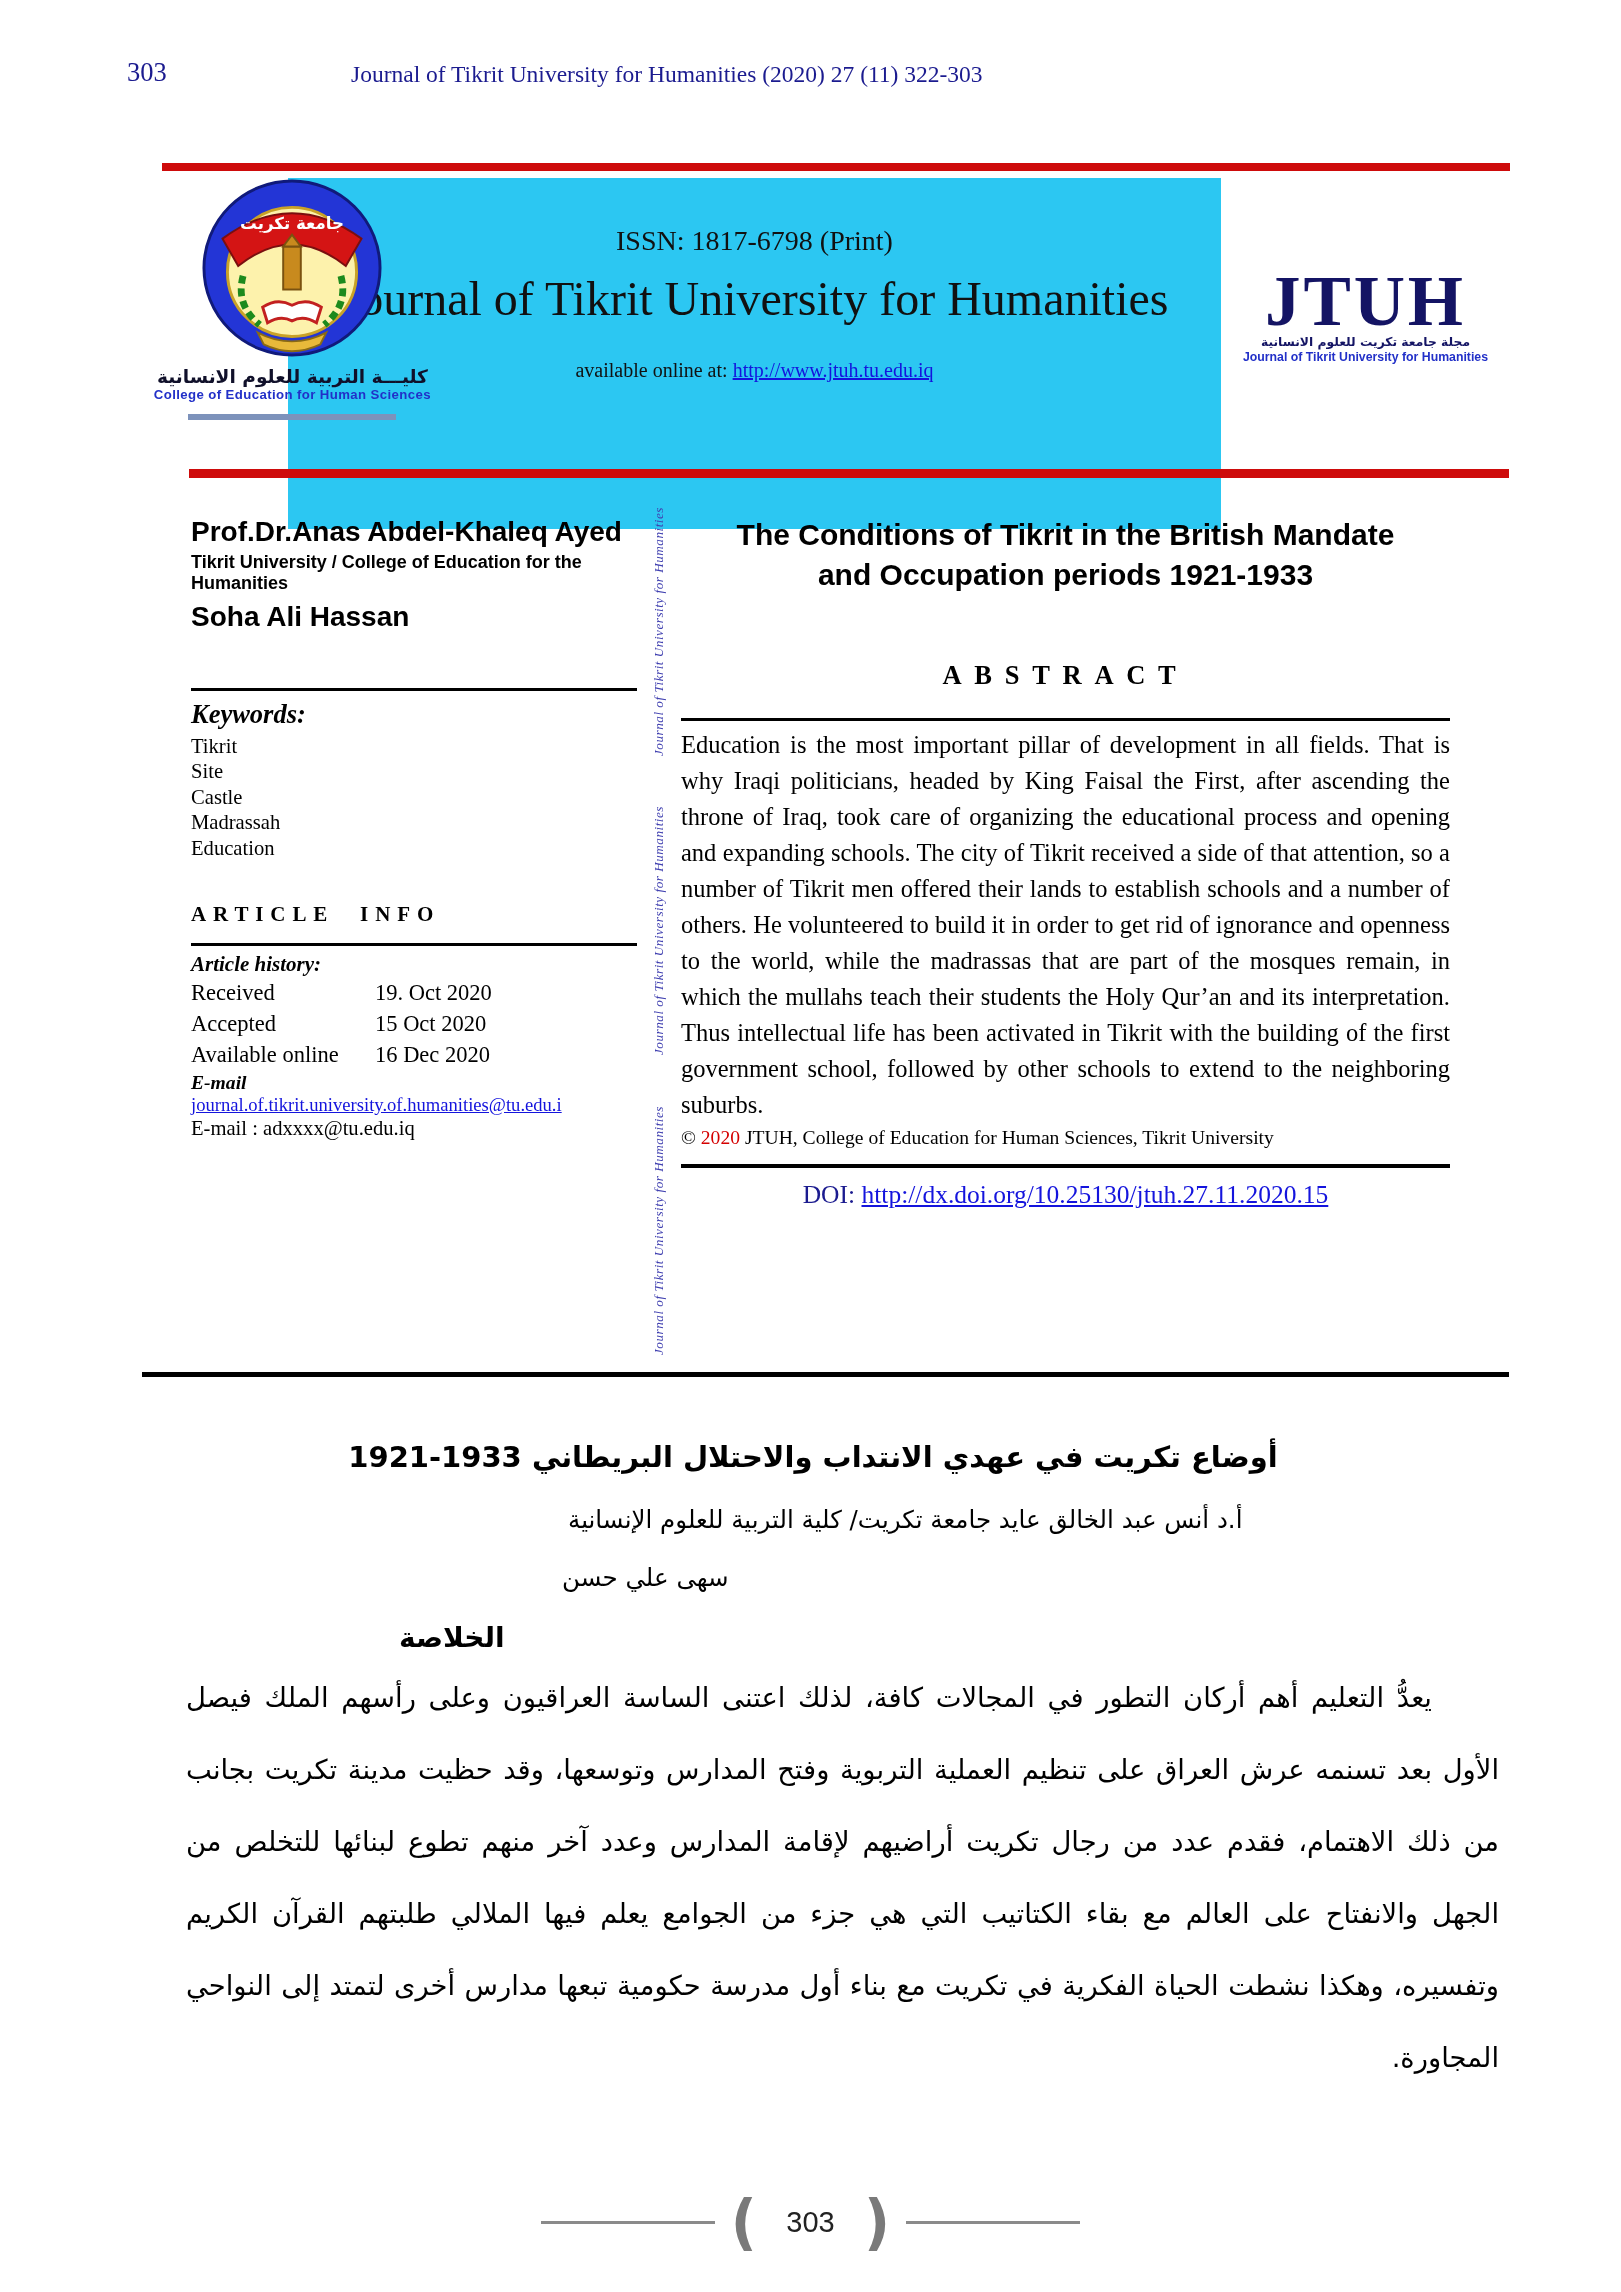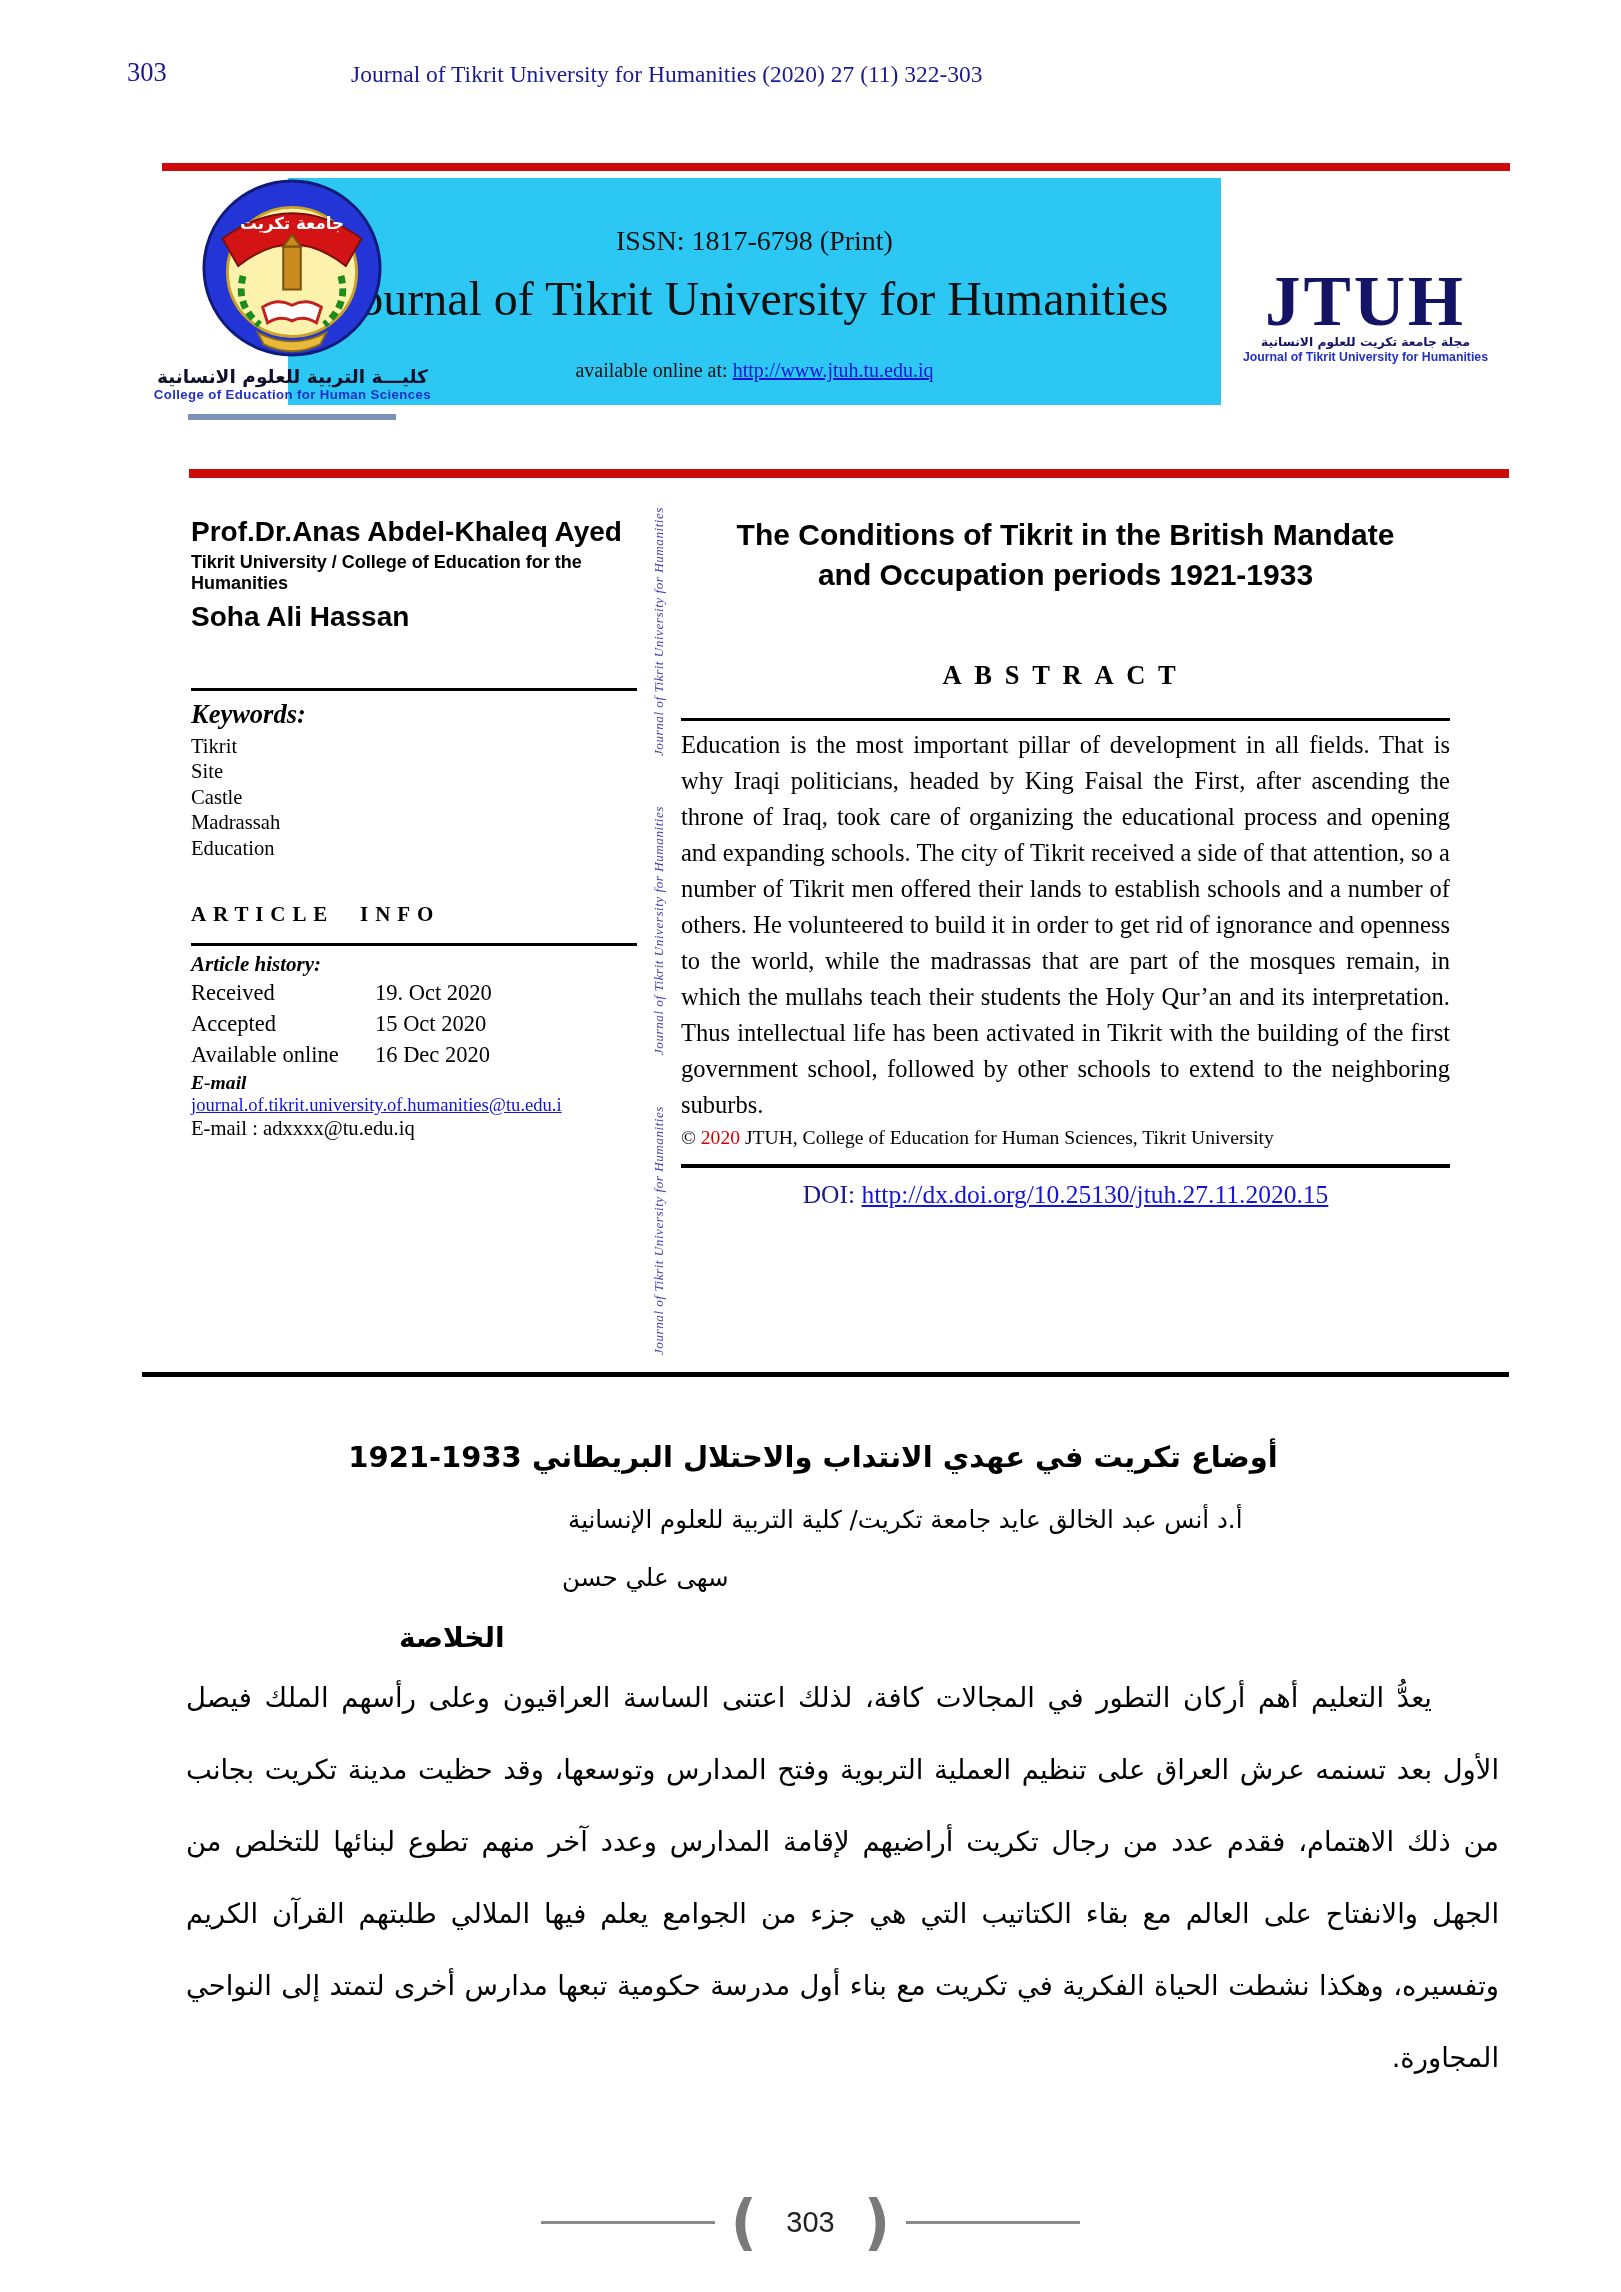--- a/index.html
+++ b/index.html
@@ -9,21 +9,21 @@
   
   .runhead-num  { position: absolute; left: 127px; top: 57px; font-size: 26.5px; color: #1b1b8f; font-family: "Liberation Serif", serif; }
   .runhead-cite { position: absolute; left: 351px; top: 61px; font-size: 23.5px; color: #1b1b8f; font-family: "Liberation Serif", serif; }
 
   .rule-red { position: absolute; background: #ce0b0b; height: 7.8px; }
   .rule-red.top    { left: 162px; width: 1348px; top: 163px; }
   .rule-red.bottom { left: 189px; width: 1320px; top: 469px; height: 8.8px; }
 
   
   .banner { position: absolute; left: 118px; top: 176px; width: 1392px; height: 286px; }
-  .banner-cyan { position: absolute; left: 170px; top: 2px; width: 933px; height: 227px; background: #2cc7f2; text-align: center; padding-top: 47px; }
+  .banner-cyan { position: absolute; left: 170px; top: 2px; width: 933px; height: 351px; background: #2cc7f2; text-align: center; padding-top: 47px; }
   .banner-issn { font-size: 28px; color: #111; }
   .banner-title { font-size: 48px; color: #111; margin-top: 13.7px; }
   .banner-avail { font-size: 20px; color: #111; margin-top: 33px; }
   a.link { color: #1414dd; text-decoration: underline; }
 
   .logo-block { position: absolute; left: 27.4px; top: 2px; width: 294px; text-align: center; z-index: 2; }
   .logo-arabic  { font-family: "DejaVu Sans", sans-serif; font-weight: bold; font-size: 18.6px; color: #10102a; margin-top: 3.9px; direction: rtl; }
   .logo-english { font-family: "Liberation Sans", sans-serif; font-weight: bold; font-size: 13.2px; color: #2230c8; letter-spacing: 0.4px; }
   .logo-underline { width: 208px; height: 5.9px; background: #7d92bb; margin: 11.8px auto 0; }
 

